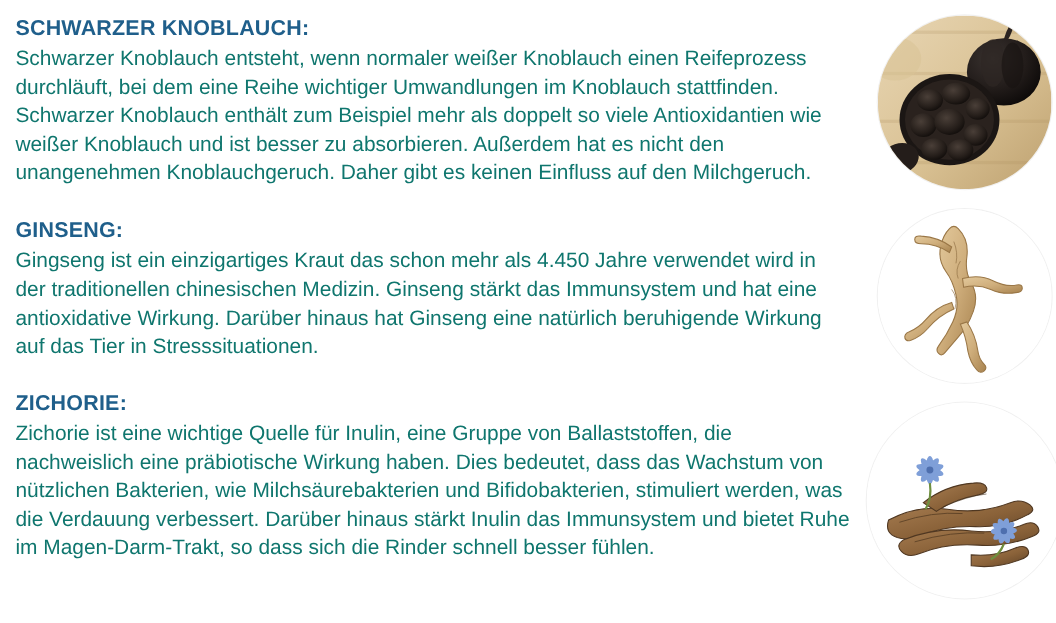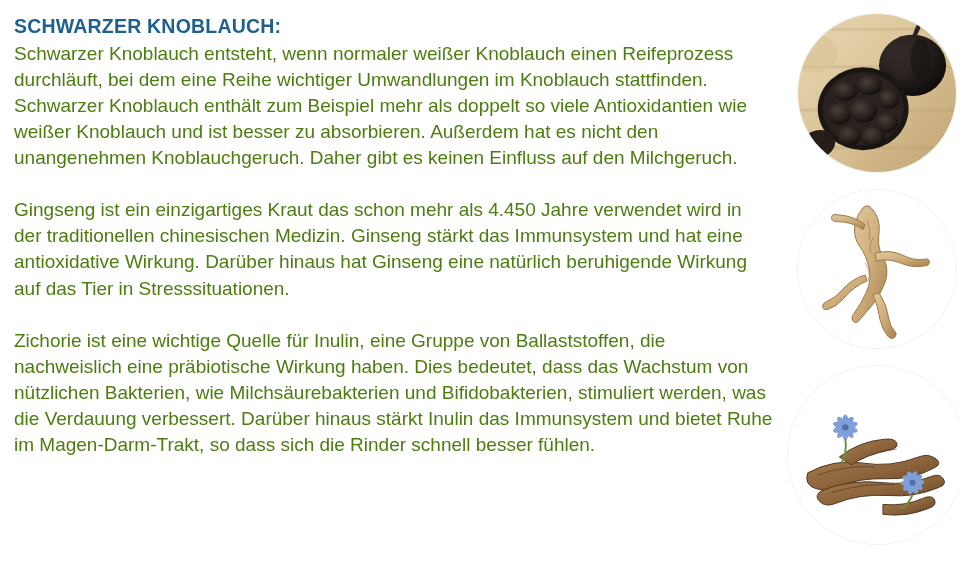--- a/index.html
+++ b/index.html
@@ -42,21 +42,21 @@
     font-size: 19.5px;
     font-weight: bold;
     color: #1f5f8b;
     letter-spacing: 0.2px;
     margin: 0 0 3px 0;
     line-height: 1.25;
   }
   .section-body {
     font-size: 19px;
     line-height: 1.37;
-    color: #4d7c0f;
+    color: #0f766e;
     margin: 0;
     max-width: 760px;
   }
 
   
   #sec-garlic { margin-bottom: 26px; }
   #sec-ginseng { margin-bottom: 26px; }
 
   
   .photo {
@@ -91,24 +91,26 @@
 <div class="page">
 
   <div class="content-col">
 
     <div class="section" id="sec-garlic">
       <h2 class="section-title">SCHWARZER KNOBLAUCH:</h2>
       <p class="section-body">Schwarzer Knoblauch entsteht, wenn normaler weißer Knoblauch einen Reifeprozess durchläuft, bei dem eine Reihe wichtiger Umwandlungen im Knoblauch stattfinden. Schwarzer Knoblauch enthält zum Beispiel mehr als doppelt so viele Antioxidantien wie weißer Knoblauch und ist besser zu absorbieren. Außerdem hat es nicht den unangenehmen Knoblauchgeruch. Daher gibt es keinen Einfluss auf den Milchgeruch.</p>
     </div>
 
     <div class="section" id="sec-ginseng">
+      <h2 class="section-title">GINSENG:</h2>
       <p class="section-body">Gingseng ist ein einzigartiges Kraut das schon mehr als 4.450 Jahre verwendet wird in der traditionellen chinesischen Medizin. Ginseng stärkt das Immunsystem und hat eine antioxidative Wirkung. Darüber hinaus hat Ginseng eine natürlich beruhigende Wirkung auf das Tier in Stresssituationen.</p>
     </div>
 
     <div class="section" id="sec-chicory">
+      <h2 class="section-title">ZICHORIE:</h2>
       <p class="section-body">Zichorie ist eine wichtige Quelle für Inulin, eine Gruppe von Ballaststoffen, die nachweislich eine präbiotische Wirkung haben. Dies bedeutet, dass das Wachstum von nützlichen Bakterien, wie Milchsäurebakterien und Bifidobakterien, stimuliert werden, was die Verdauung verbessert. Darüber hinaus stärkt Inulin das Immunsystem und bietet Ruhe im Magen-Darm-Trakt, so dass sich die Rinder schnell besser fühlen.</p>
     </div>
 
   </div>
 
   <div class="media-col">
 
     <div class="photo photo-garlic">
       <svg viewBox="0 0 160 160" preserveAspectRatio="xMidYMid slice" aria-hidden="true">
         <defs>

